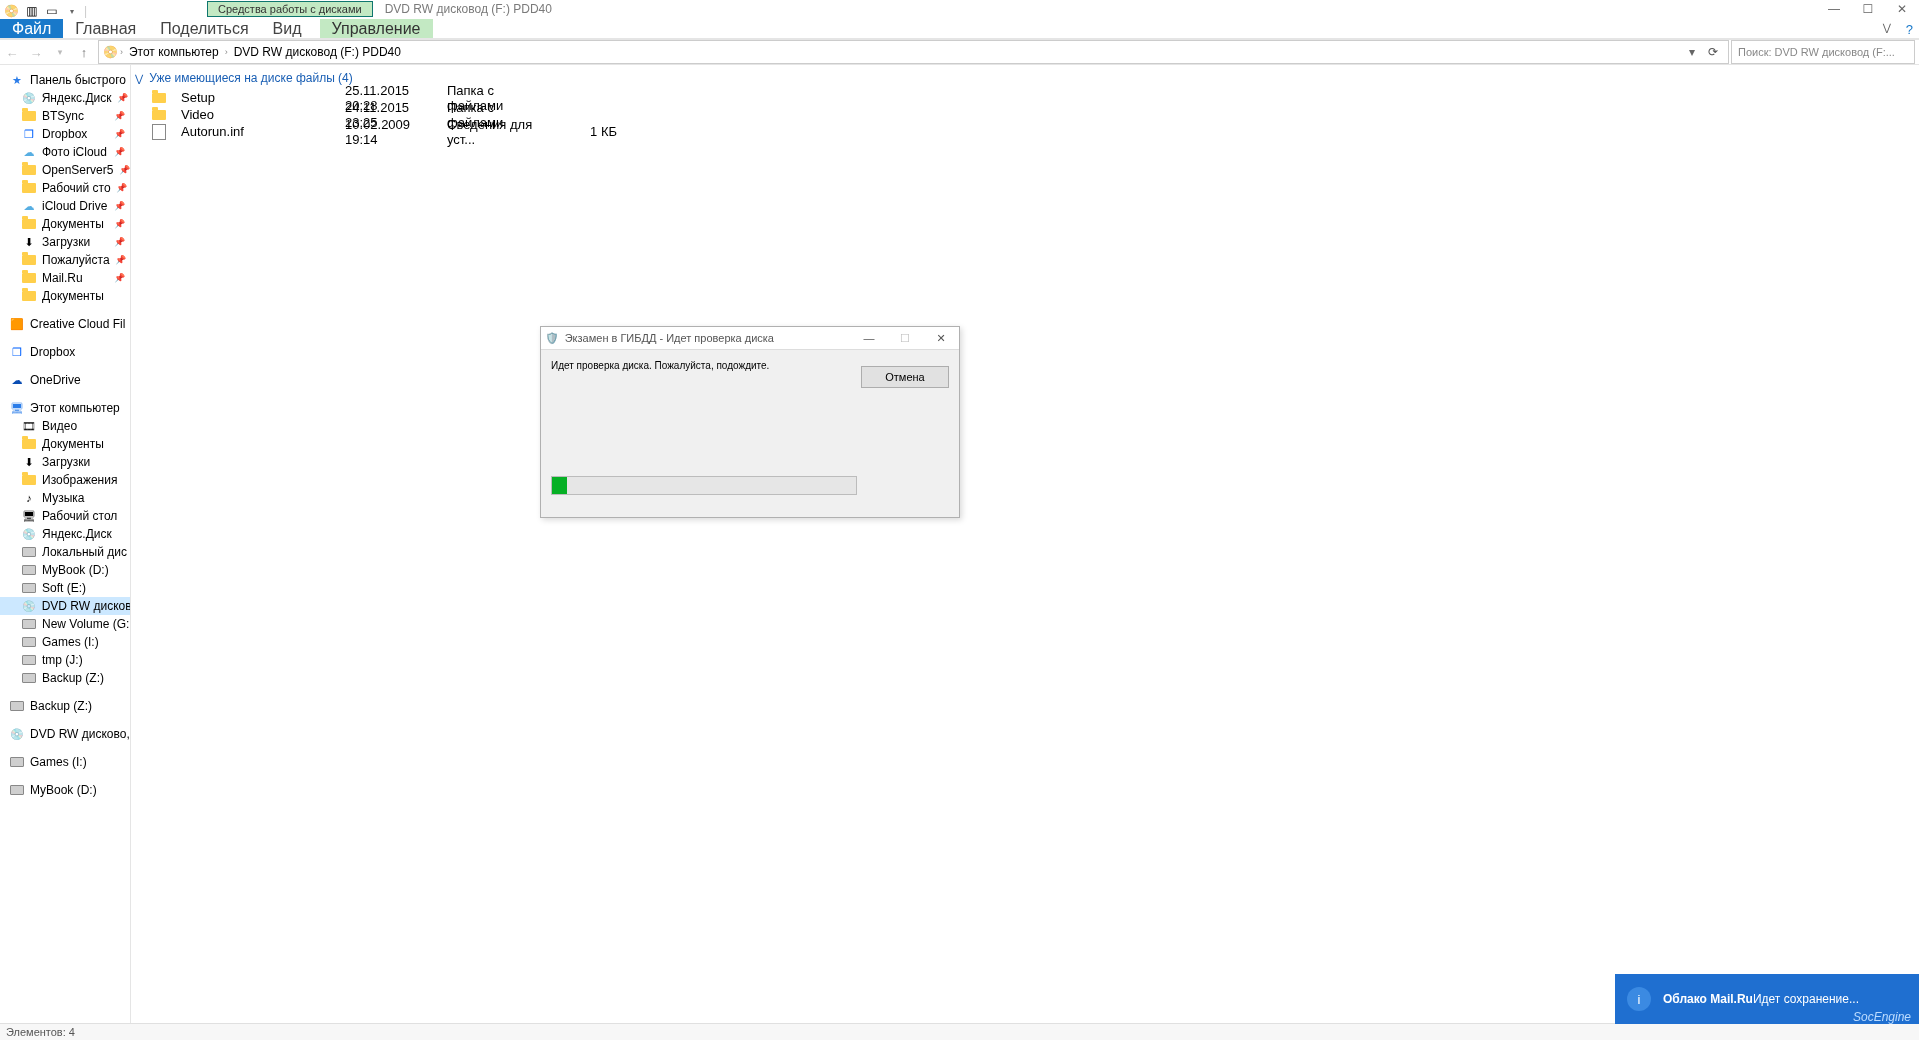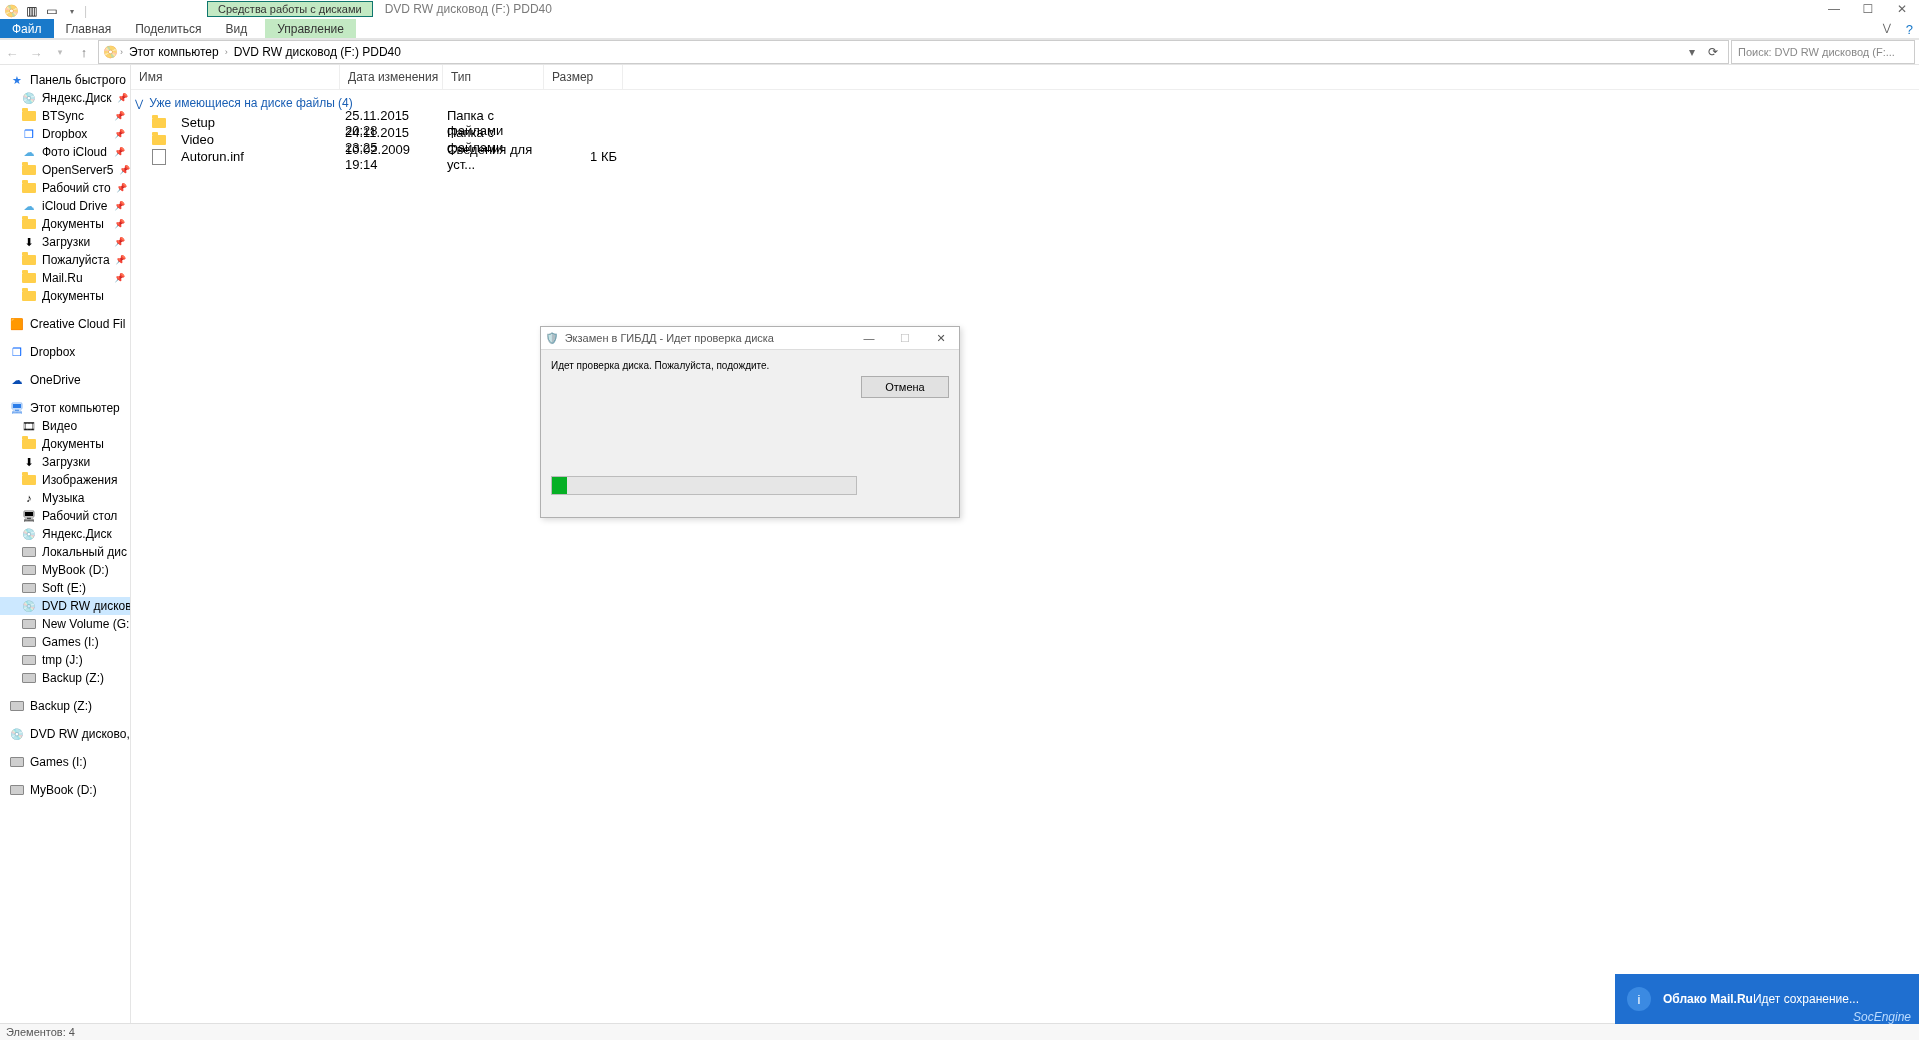--- a/index.html
+++ b/index.html
@@ -7,21 +7,21 @@
 .titlebar{height:38px;background:#fff;border-bottom:1px solid #e5e5e5;display:flex;align-items:flex-start;position:relative}
 .qat{display:flex;align-items:center;height:18px;padding:2px 4px;gap:4px}
 .qat .ico{width:16px;height:16px;display:flex;align-items:center;justify-content:center}
 .title-tabs{position:absolute;left:207px;top:0;height:18px;display:flex;align-items:center}
 .ctx-tab{background:#c3e9c3;border:1px solid #0f766e;padding:1px 10px;font-size:11px;color:#333}
 .win-title{margin-left:12px;color:#7a7a7a;font-size:12px}
 .winctrl{position:absolute;right:0;top:0;display:flex}
 .winctrl div{width:34px;height:18px;display:flex;align-items:center;justify-content:center;color:#666;font-size:12px}
 
 .ribbon{position:absolute;left:0;top:19px;height:19px;display:flex;align-items:center}
-.rtab{padding:0 12px;height:19px;display:flex;align-items:center;font-size:12px;color:#444}
+.rtab{padding:0 12px;height:19px;display:flex;align-items:center;font-size:16px;color:#444}
 .rtab.file{background:#1979ca;color:#fff}
 .rtab.ctx{background:#c3e9c3;color:#333}
 .help-icon{position:absolute;right:6px;top:22px;color:#1979ca;font-size:13px}
 .chev{position:absolute;right:28px;top:22px;color:#666;font-size:10px}
 
 .addr{height:24px;border-top:1px solid #e5e5e5;border-bottom:1px solid #e5e5e5;display:flex;align-items:center;background:#fff}
 .navbtn{width:24px;height:22px;display:flex;align-items:center;justify-content:center;color:#666;font-size:13px}
 .navbtn.disabled{color:#bbb}
 .crumb-host{flex:1;display:flex;align-items:center;height:22px;border:1px solid #ccc;margin:0 2px;padding:0 4px;gap:2px}
 .crumb{padding:0 4px;color:#000}
@@ -49,21 +49,21 @@
 .fico{width:16px;height:16px;margin-left:20px;margin-right:6px;display:inline-flex;align-items:center;justify-content:center}
 
 .status{position:absolute;left:0;bottom:0;height:16px;width:100%;border-top:1px solid #e0e0e0;background:#f7f7f7;font-size:11px;color:#555;display:flex;align-items:center;padding-left:6px}
 
 .dialog{position:absolute;left:540px;top:326px;width:418px;height:190px;background:#f0f0f0;border:1px solid #b0b0b0;box-shadow:2px 2px 6px rgba(0,0,0,.15)}
 .dlg-title{height:22px;background:#fff;display:flex;align-items:center;padding-left:4px;gap:6px;border-bottom:1px solid #ddd;font-size:11px;color:#555}
 .dlg-ctrl{margin-left:auto;display:flex}
 .dlg-ctrl div{width:36px;height:22px;display:flex;align-items:center;justify-content:center;color:#555;font-size:11px}
 .dlg-body{padding:10px;position:relative;height:calc(100% - 22px);box-sizing:border-box}
 .dlg-msg{font-size:10px;color:#000}
-.dlg-btn{position:absolute;right:10px;top:26px;width:86px;height:20px;border:1px solid #adadad;background:#e1e1e1;font-size:11px;display:flex;align-items:center;justify-content:center}
+.dlg-btn{position:absolute;right:10px;top:16px;width:86px;height:20px;border:1px solid #adadad;background:#e1e1e1;font-size:11px;display:flex;align-items:center;justify-content:center}
 .progress{position:absolute;left:10px;top:126px;width:304px;height:17px;border:1px solid #bcbcbc;background:#e6e6e6}
 .progress .bar{height:100%;background:#06b025}
 
 .toast{position:absolute;right:0;bottom:16px;width:280px;height:50px;background:#1f6fd0;color:#fff;display:flex;align-items:center;padding:0 12px;gap:12px}
 .toast-ico{width:24px;height:24px;border-radius:50%;background:#3b8ae2;display:flex;align-items:center;justify-content:center;font-size:13px}
 .toast-txt{display:flex;flex-direction:row;line-height:15px;font-size:12px}
 .toast-txt .t1{font-weight:600}
 .brand{position:absolute;right:8px;bottom:0;font-size:12px;color:#bcdcff;font-style:italic}
 
 .folder{background:#ffcf4b;width:14px;height:10px;border-radius:1px;position:relative}
@@ -340,26 +340,20 @@
       <div class="nav-gap"></div>
       <div class="nav-item">
         <span class="nav-ico">
           <span class="drive"></span>
         </span>
         <span>MyBook (D:)</span>
       </div>
       <div class="nav-gap"></div>
     </div>
   <div class="content">
-    <div class="cols">
-      <div class="col" style="width:200px">Имя</div>
-      <div class="col" style="width:94px">Дата изменения</div>
-      <div class="col" style="width:92px">Тип</div>
-      <div class="col" style="width:70px">Размер</div>
-    </div>
     <div class="group-header">
       <span class="chev">⋁</span>
       <span>Уже имеющиеся на диске файлы (4)</span>
     </div>
     <div id="filelist">
         <div class="row">
           <span class="fico">
             <span class="folder"></span>
           </span>
           <span class="cell" style="width: 156px;">Setup</span>

